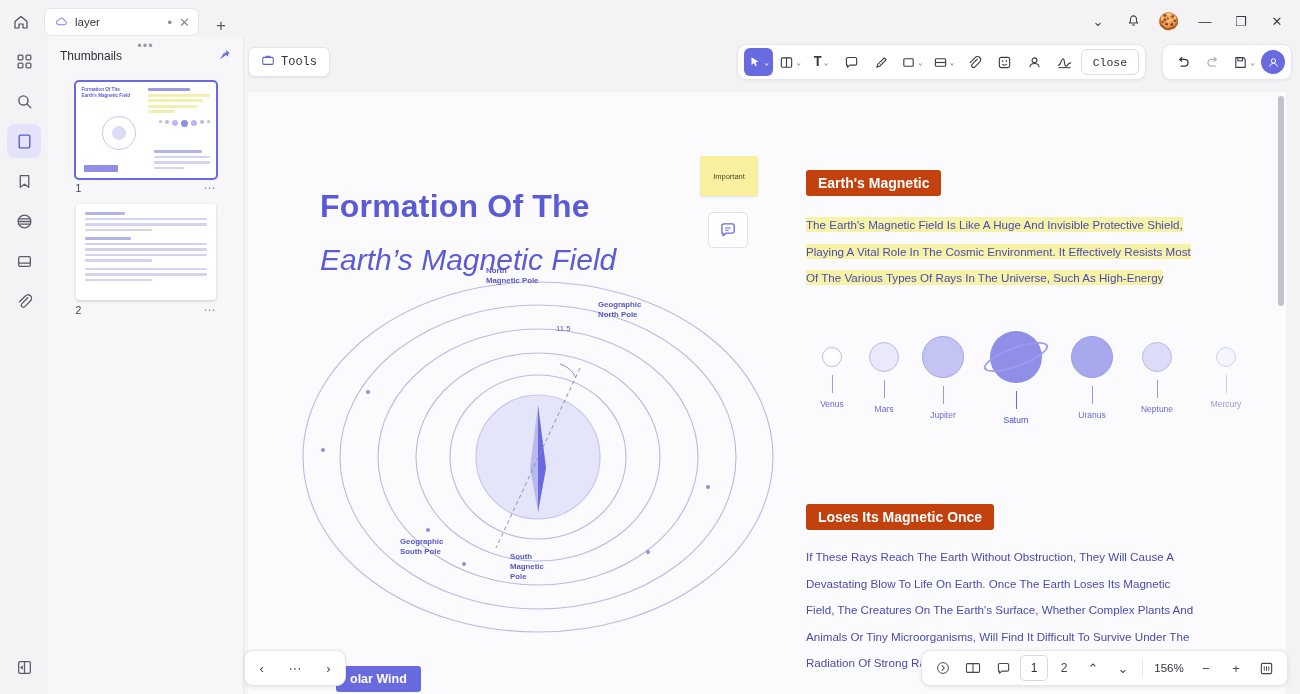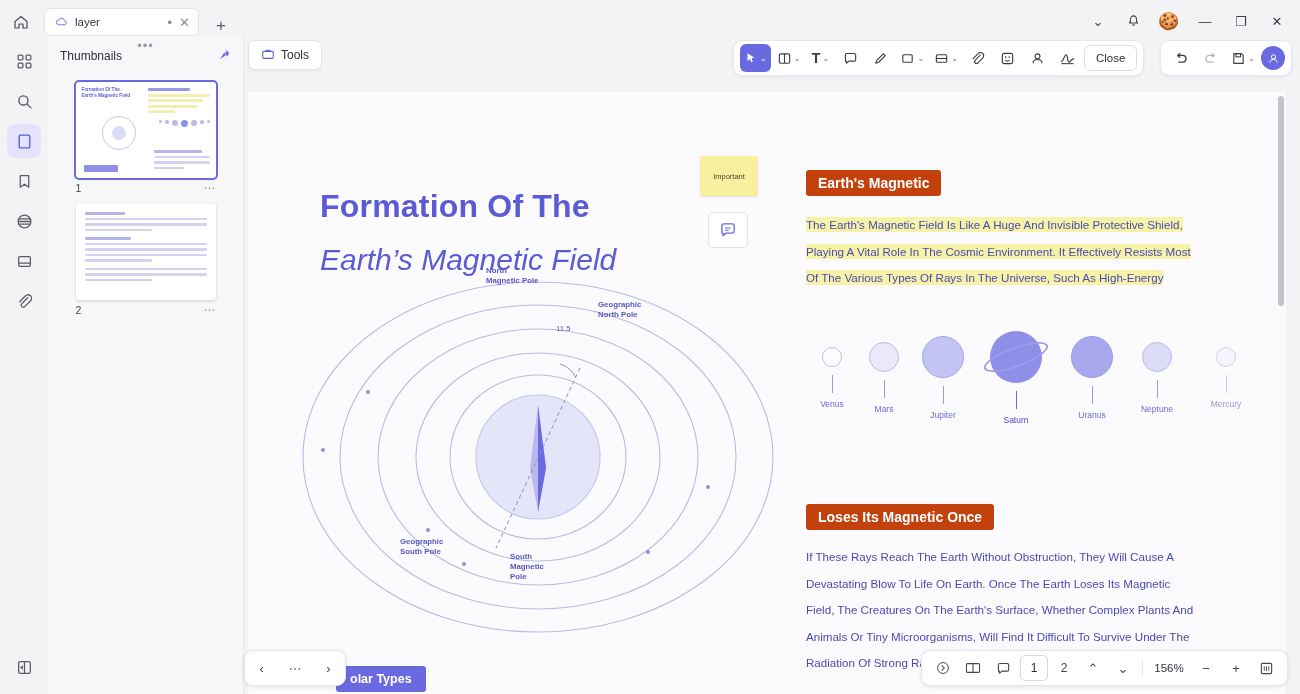--- a/index.html
+++ b/index.html
@@ -81,22 +81,22 @@
   .mini-dot { width: 5px; height: 5px; border-radius: 50%; background: #b9b9ee; }
   .mini-lines { position: absolute; left: 6px; right: 6px; bottom: 6px; }
   .mini-line { height: 2.5px; border-radius: 1px; background: #d3d3f0; margin-bottom: 3px; }
   .mini-line.short { width: 55%; }
   .mini-line.dark { background: #b4b4e8; }
 
   
   .main { flex: 1; display: flex; flex-direction: column; min-width: 0; background: #f3f3f6; position: relative; }
 
   .toolbar {
-    height: 44px; margin: 4px 8px 0 0; display: flex; 
-    gap: 8px; flex: none; padding-left: 4px;
+    height: 44px; margin: 4px 8px 0 0; display: flex; align-items: center;
+    gap: 8px; flex: none; padding-left: 4px; font-family: Liberation Mono, monospace;
   }
   .tools-btn {
     display: flex; align-items: center; gap: 6px; height: 30px; padding: 0 12px;
     background: #fff; border: 1px solid #e3e3ec; border-radius: 7px;
     font-size: 12px; color: #32323c; box-shadow: 0 1px 2px rgba(0,0,0,.05);
   }
   .tool-group {
     display: flex; align-items: center; gap: 2px; height: 36px;
     background: #fff; border: 1px solid #e6e6ee; border-radius: 9px;
     padding: 0 6px; box-shadow: 0 1px 3px rgba(0,0,0,.06);
@@ -578,21 +578,21 @@
                   <circle cx="420" cy="215" r="2"></circle>
               </g>
             </svg>
             <div class="dlabel" style="left:198px; top:-6px;">North<br>Magnetic Pole</div>
             <div class="dlabel" style="left:310px; top:28px;">Geographic<br>North Pole</div>
             <div class="dlabel" style="left:268px; top:52px; font-weight:normal;">11.5</div>
             <div class="dlabel" style="left:112px; top:265px;">Geographic<br>South Pole</div>
             <div class="dlabel" style="left:222px; top:280px;">South<br>Magnetic<br>Pole</div>
           </div>
 
-          <div class="polar">olar Types</div>
+          <div class="polar">olar Wind</div>
 
           <div class="scrollbar"></div>
         </div>
       </div>
 
       <div class="page-nav">
         <span class="sb-btn">‹</span>
         <span class="sb-btn">⋯</span>
         <span class="sb-btn">›</span>
       </div>

